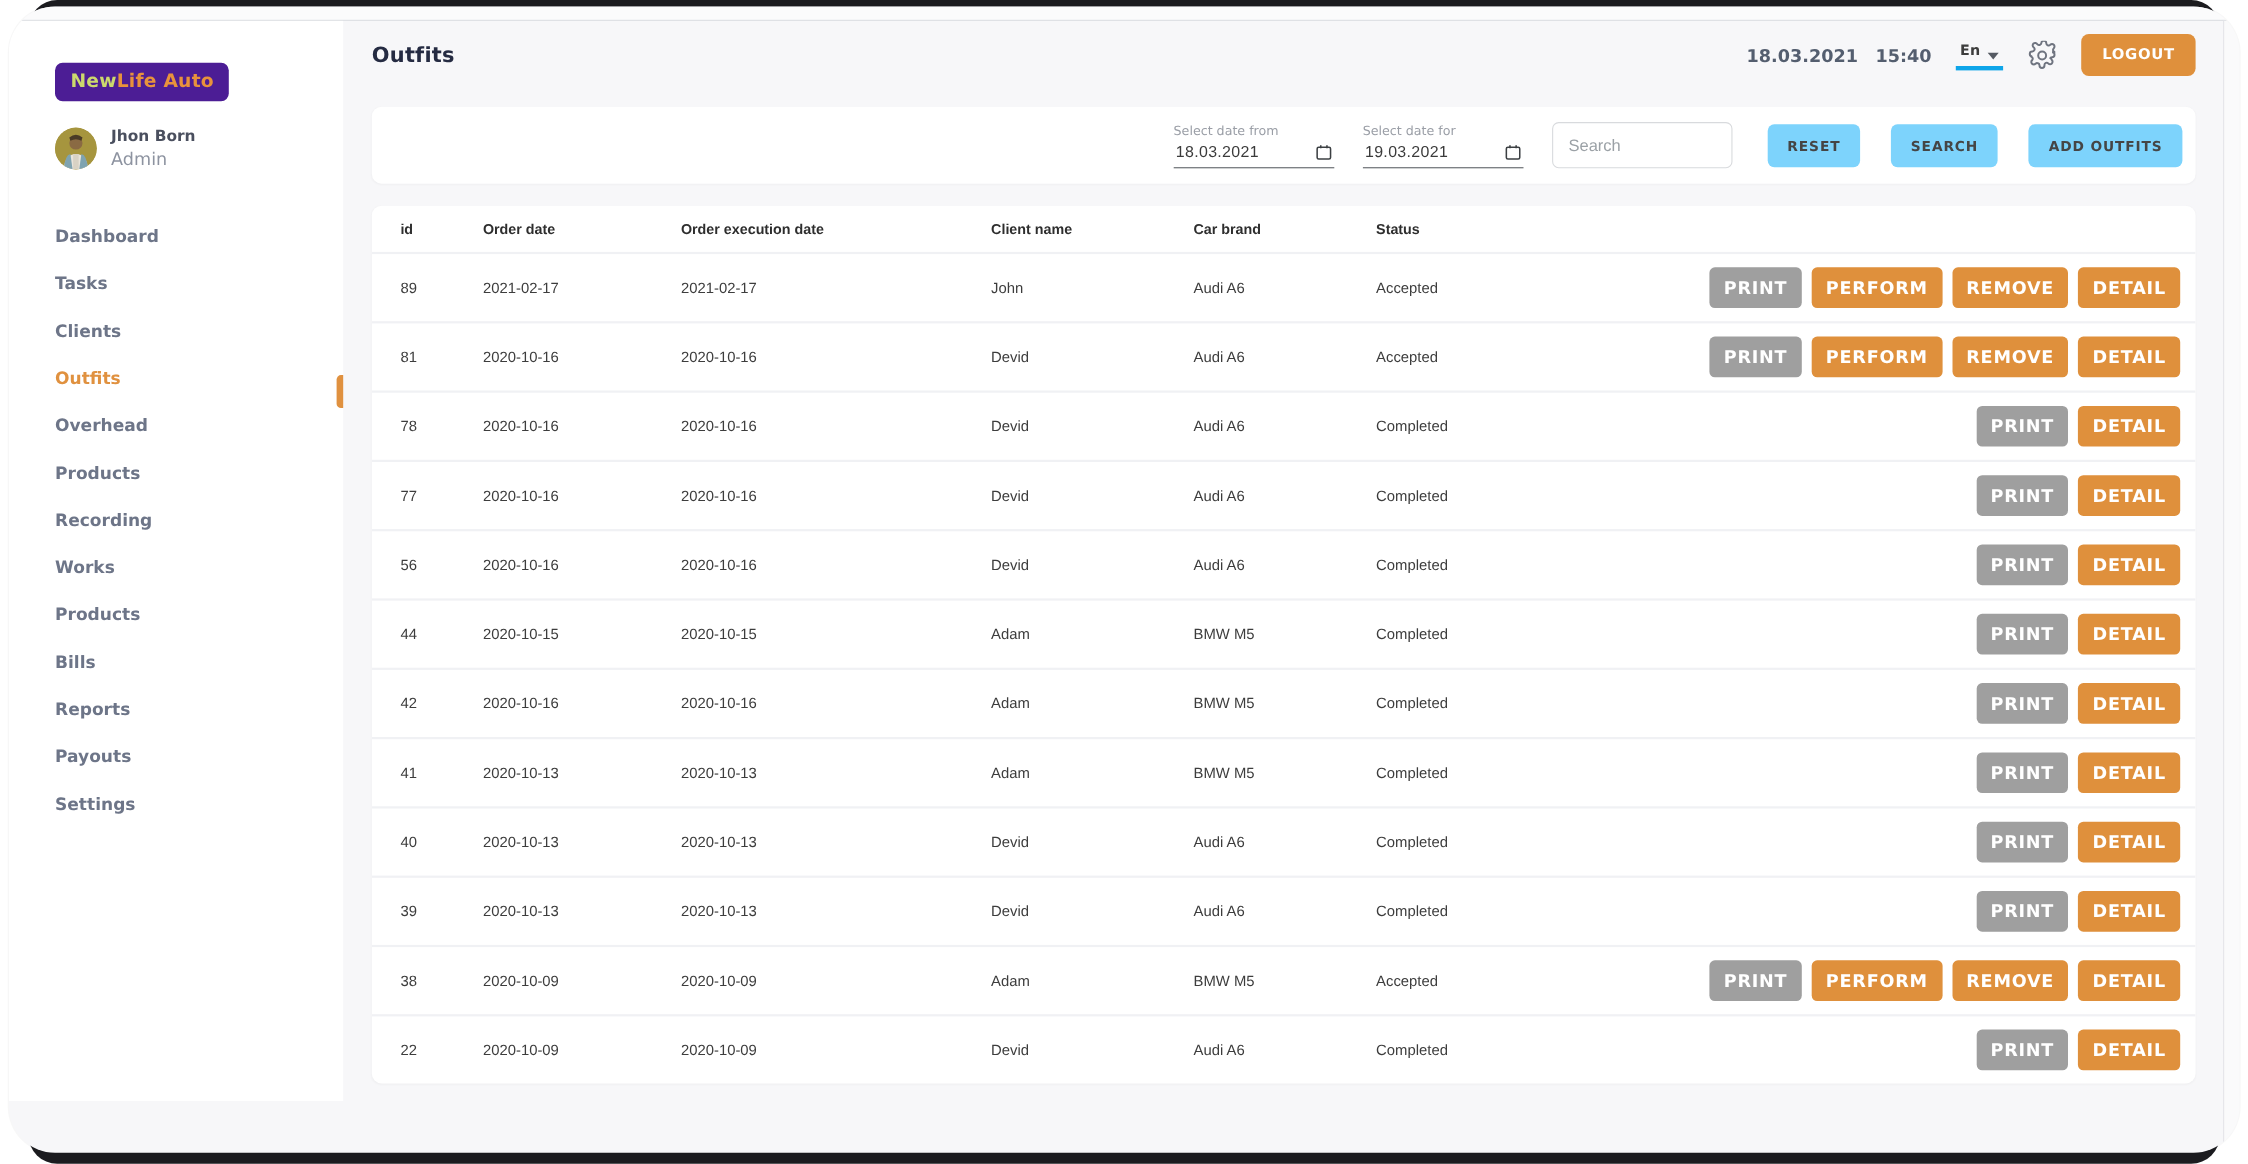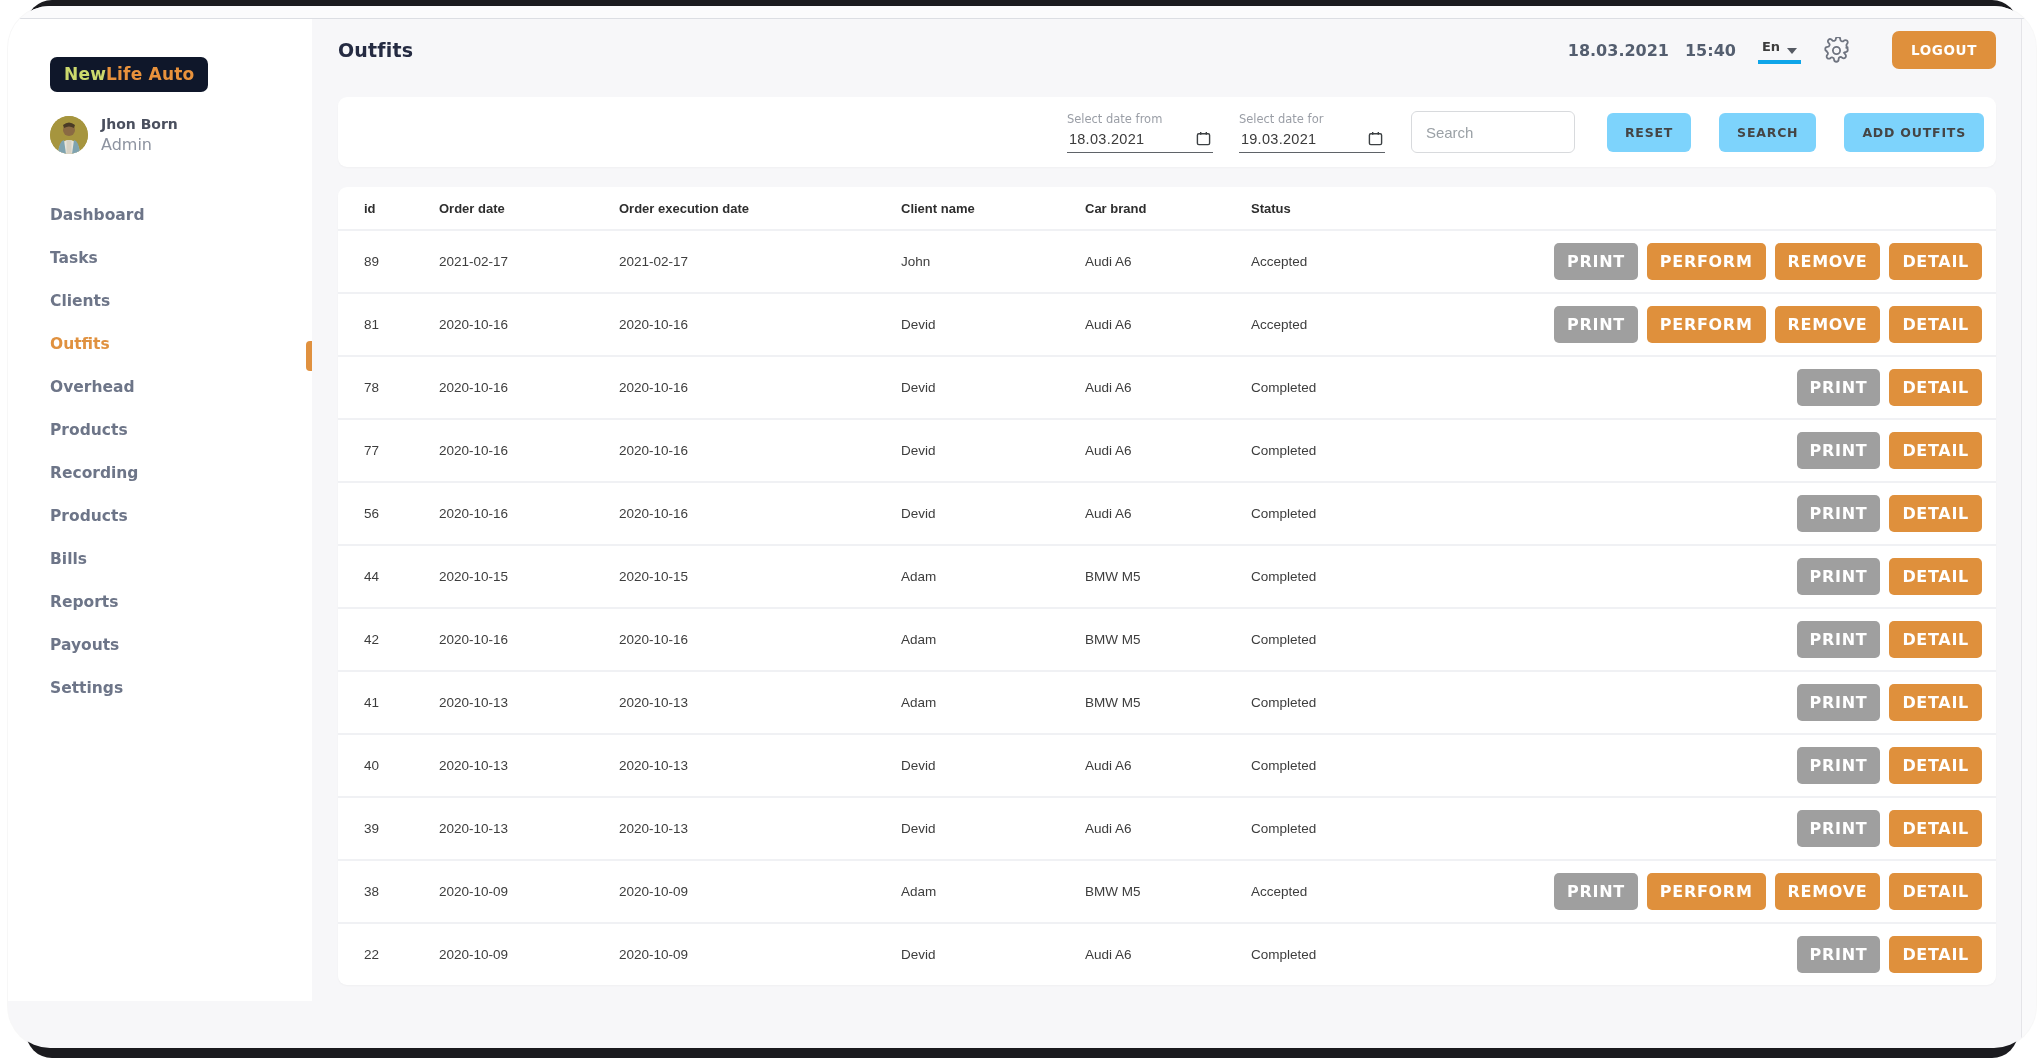--- a/index.html
+++ b/index.html
@@ -14,21 +14,21 @@
          background:#f7f7f9; border-radius:42px; overflow:hidden;
          box-shadow:0 0 0 1px rgba(0,0,0,0.03); }
 
   .app-topband { height:13px; background:#fbfbfc; border-bottom:1px solid #dcdee3; }
 
   .app-body { display:flex; height:calc(100% - 14px); position:relative; }
 
   
   .sidebar { width:304px; background:#ffffff; padding:38px 0 0 42px; flex:0 0 304px;
              height:calc(100% - 46px); }
-  .logo-chip { display:inline-block; background:#0f172a; border-radius:7px;
+  .logo-chip { display:inline-block; background:#4c1d95; border-radius:7px;
                padding:7px 14px 8px 14px; font-size:17px; font-weight:bold; letter-spacing:.2px; }
   .logo-new  { color:#ccd96d; }
   .logo-rest { color:#e8923c; }
 
   .user-block { display:flex; align-items:center; gap:13px; margin-top:24px; }
   .avatar { width:38px; height:38px; border-radius:50%; background:#a6953e; overflow:hidden;
             display:flex; align-items:flex-end; justify-content:center; }
   .user-name { font-size:14px; font-weight:600; color:#4a4f5e; }
   .user-role { font-size:16px; color:#8d93a0; margin-top:3px; }
 
@@ -48,21 +48,21 @@
   .page-title { font-size:19px; font-weight:bold; color:#252b42; letter-spacing:.2px; }
   .header-right { display:flex; align-items:center; gap:22px; }
   .header-datetime { display:flex; gap:16px; font-size:16px; font-weight:600; color:#545e6f; }
   .lang { display:flex; align-items:flex-end; gap:7px; padding:2px 4px 6px 4px;
           border-bottom:4px solid #0ea5e9; font-size:13px; font-weight:700; color:#3d3d3d; cursor:pointer; }
   .caret-down { width:0; height:0; border-left:5px solid transparent; border-right:5px solid transparent;
                 border-top:6px solid #555a63; }
   .gear { color:#6f7480; cursor:pointer; display:flex; }
   .btn { border:none; border-radius:6px; cursor:pointer; font-family:inherit; font-weight:600; }
   .btn-logout { background:#df903c; color:#fff; font-size:13.5px; letter-spacing:.6px;
-                padding:11px 19px; border-radius:7px;margin-left:20px; }
+                padding:11px 19px; border-radius:7px; }
 
   
   .filter-card { margin-top:16px; background:#fff; border-radius:9px; height:70px;
                  display:flex; align-items:center; justify-content:flex-end;
                  padding:0 12px 0 20px; gap:26px; box-shadow:0 1px 2px rgba(20,20,40,.03); }
   .date-group { display:flex; flex-direction:column; width:146px; }
   .date-label { font-size:11.5px; color:#9a9ea6; margin-bottom:3px; }
   .date-field { display:flex; align-items:center; justify-content:space-between;
                 border-bottom:1px solid #5f6368; padding:2px 2px 5px 2px; cursor:pointer; }
   .date-value { font-size:14.5px; color:#3b3b3b; font-family:"Liberation Sans",sans-serif; letter-spacing:.3px; }
@@ -140,20 +140,23 @@
           <div class="nav-item">
             <span>Overhead</span>
           </div>
           <div class="nav-item">
             <span>Products</span>
           </div>
           <div class="nav-item">
             <span>Recording</span>
           </div>
           <div class="nav-item">
+            <span>Works</span>
+          </div>
+          <div class="nav-item">
             <span>Products</span>
           </div>
           <div class="nav-item">
             <span>Bills</span>
           </div>
           <div class="nav-item">
             <span>Reports</span>
           </div>
           <div class="nav-item">
             <span>Payouts</span>

